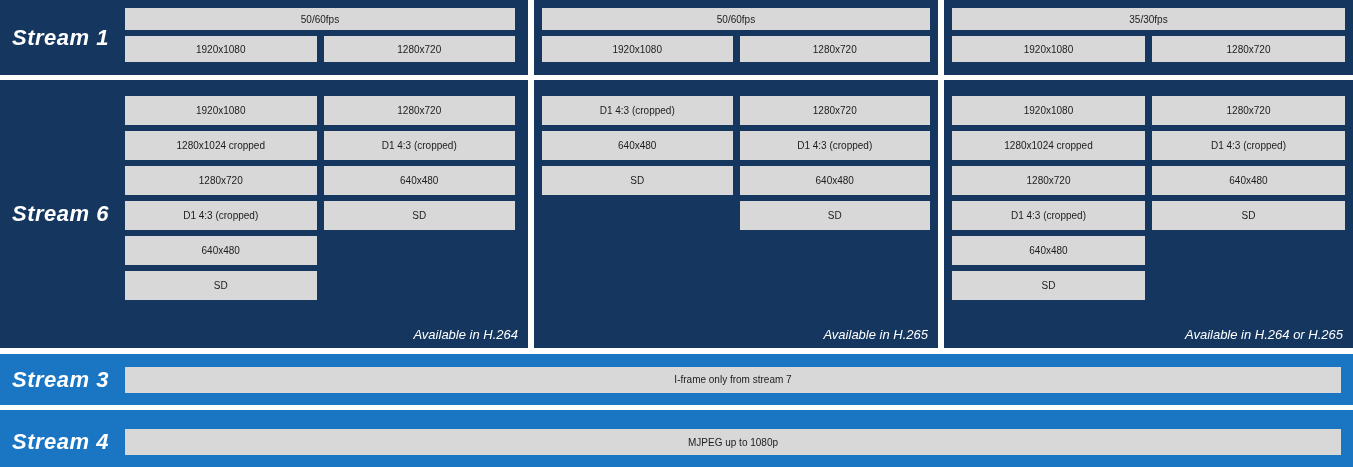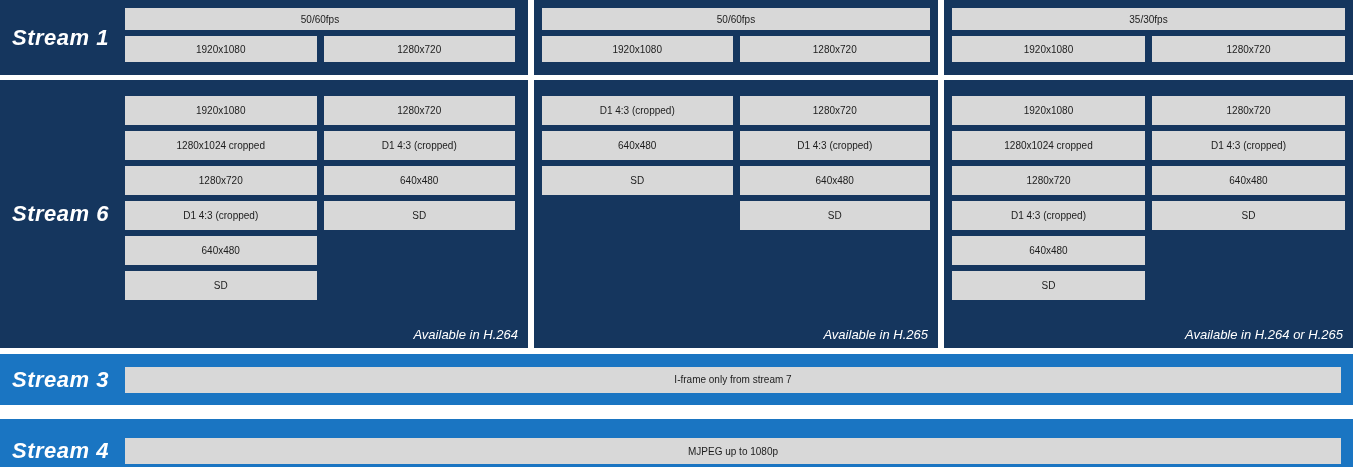--- a/index.html
+++ b/index.html
@@ -8,21 +8,21 @@
     width: 1353px; height: 467px;
     font-family: "Liberation Sans", sans-serif;
     overflow: hidden;
   }
   .diagram { width: 1353px; height: 467px; background: #ffffff; }
 
   
   .row { display: flex; }
   .row-stream1 { height: 75px; margin-bottom: 5px; }
   .row-stream2 { height: 268px; margin-bottom: 6px; }
-  .row-stream3 { height: 51px; margin-bottom: 14px; }
+  .row-stream3 { height: 51px; margin-bottom: 5px; }
   .row-stream4 { height: 64px; }
 
   .panel {
     position: relative;
     background: #15365E;
     height: 100%;
   }
   .panel-1 { width: 528px; margin-right: 6px; }
   .panel-2 { width: 404px; margin-right: 6px; }
   .panel-3 { width: 409px; }

